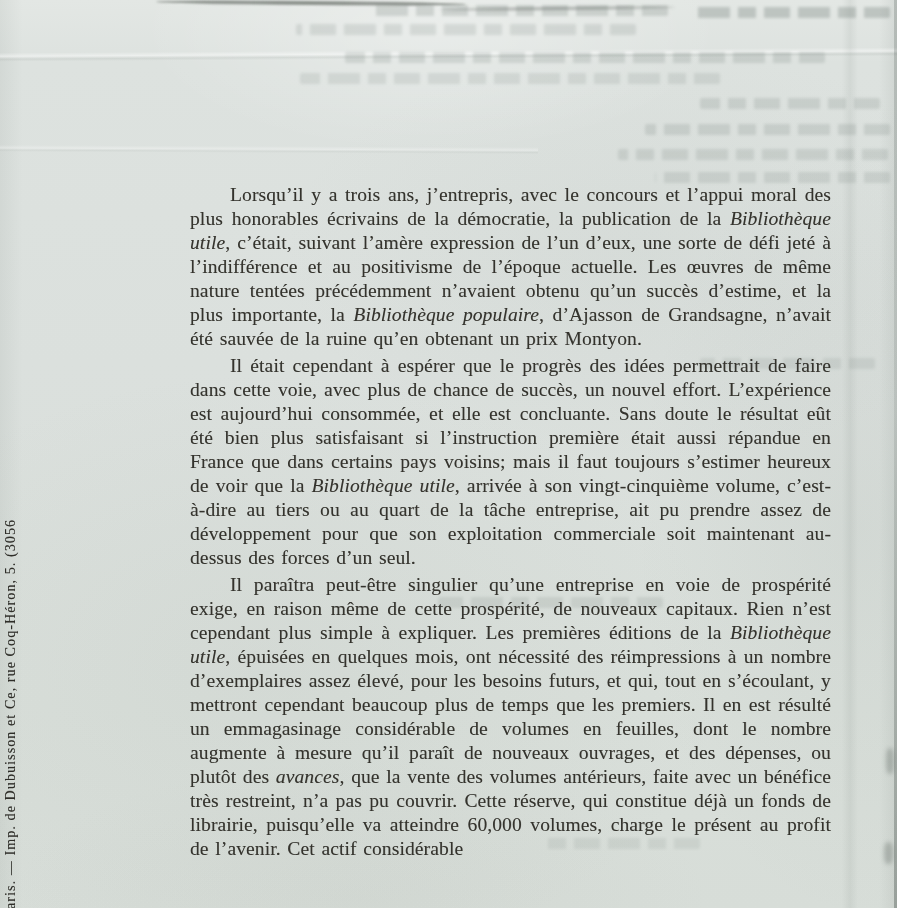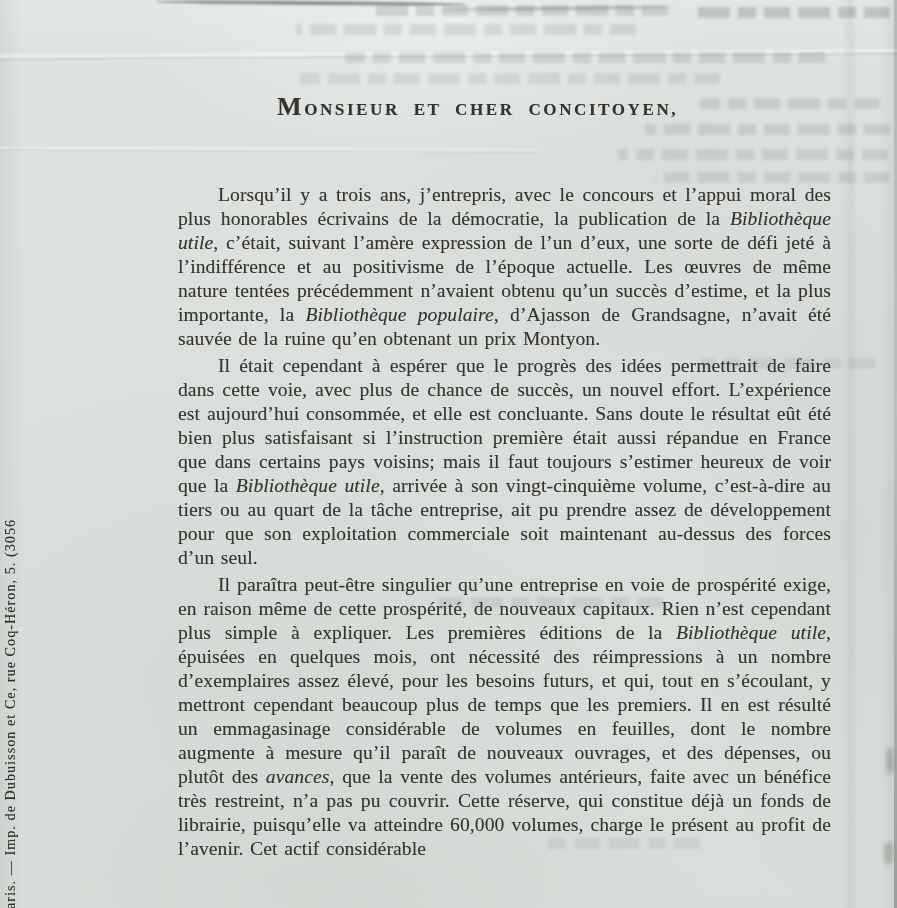--- a/index.html
+++ b/index.html
@@ -48,21 +48,21 @@
     color:var(--ink);text-shadow:0.3px 0.3px 0.6px rgba(52,51,45,0.35);
     white-space:nowrap;
   }
   .heading::first-letter{font-size:26px;}
   .letter-body{
     position:absolute;left:178px;top:183px;width:653px;
     color:var(--ink);font-size:19.5px;line-height:24px;
     text-align:justify;word-spacing:1.6px;letter-spacing:0.12px;
     text-shadow:0.3px 0.3px 0.6px rgba(52,51,45,0.30);
   }
-  .letter-body p.para{margin:0 0 3px 0;text-indent:40px;}
+  .letter-body p.para{margin:0 0 3px 12px;text-indent:40px;}
   .letter-body span.it{font-style:italic;}
   .imprint{
     position:absolute;left:3px;top:909px;transform:rotate(-90deg);transform-origin:0 0;
     white-space:nowrap;font-size:14px;letter-spacing:1.1px;color:#2e2d28;
     text-shadow:0.3px 0.3px 0.5px rgba(46,45,40,0.4);
   }
 </style>
 </head>
 <body>
 
@@ -82,21 +82,20 @@
   <div class="ghost" style="left:345px;top:52px;width:480px;opacity:.17"></div>
   <div class="ghost" style="left:300px;top:73px;width:420px;opacity:.13"></div>
   <div class="ghost" style="left:700px;top:98px;width:180px;opacity:.16"></div>
   <div class="ghost" style="left:645px;top:124px;width:245px;opacity:.16"></div>
   <div class="ghost" style="left:618px;top:149px;width:270px;opacity:.15"></div>
   <div class="ghost" style="left:655px;top:172px;width:235px;opacity:.14"></div>
   <div class="ghost" style="left:700px;top:358px;width:175px;opacity:.12"></div>
   <div class="ghost" style="left:438px;top:597px;width:225px;opacity:.13"></div>
   <div class="ghost" style="left:540px;top:838px;width:160px;opacity:.10"></div>
 
-  <h1 class="heading">MONSIEUR ET CHER CONCITOYEN,</h1>
 
   <div class="letter-body">
       <p class="para"><span>Lorsqu’il y a trois ans, j’entrepris, avec le concours et l’appui moral des plus honorables écrivains de la démocratie, la publication de la </span><span class="it">Bibliothèque utile</span><span>, c’était, suivant l’amère expression de l’un d’eux, une sorte de défi jeté à l’indifférence et au positivisme de l’époque actuelle. Les œuvres de même nature tentées précédemment n’avaient obtenu qu’un succès d’estime, et la plus importante, la </span><span class="it">Bibliothèque populaire</span><span>, d’Ajasson de Grandsagne, n’avait été sauvée de la ruine qu’en obtenant un prix Montyon.</span></p>
       <p class="para"><span>Il était cependant à espérer que le progrès des idées permettrait de faire dans cette voie, avec plus de chance de succès, un nouvel effort. L’expérience est aujourd’hui consommée, et elle est concluante. Sans doute le résultat eût été bien plus satisfaisant si l’instruction première était aussi répandue en France que dans certains pays voisins; mais il faut toujours s’estimer heureux de voir que la </span><span class="it">Bibliothèque utile</span><span>, arrivée à son vingt-cinquième volume, c’est-à-dire au tiers ou au quart de la tâche entreprise, ait pu prendre assez de développement pour que son exploitation commerciale soit maintenant au-dessus des forces d’un seul.</span></p>
       <p class="para"><span>Il paraîtra peut-être singulier qu’une entreprise en voie de prospérité exige, en raison même de cette prospérité, de nouveaux capitaux. Rien n’est cependant plus simple à expliquer. Les premières éditions de la </span><span class="it">Bibliothèque utile</span><span>, épuisées en quelques mois, ont nécessité des réimpressions à un nombre d’exemplaires assez élevé, pour les besoins futurs, et qui, tout en s’écoulant, y mettront cependant beaucoup plus de temps que les premiers. Il en est résulté un emmagasinage considérable de volumes en feuilles, dont le nombre augmente à mesure qu’il paraît de nouveaux ouvrages, et des dépenses, ou plutôt des </span><span class="it">avances</span><span>, que la vente des volumes antérieurs, faite avec un bénéfice très restreint, n’a pas pu couvrir. Cette réserve, qui constitue déjà un fonds de librairie, puisqu’elle va atteindre 60,000 volumes, charge le présent au profit de l’avenir. Cet actif considérable</span></p>
     </div>
 
   <div class="imprint">aris. — Imp. de Dubuisson et Ce, rue Coq-Héron, 5. (3056</div>
 
   <div class="smudge m1"></div>

